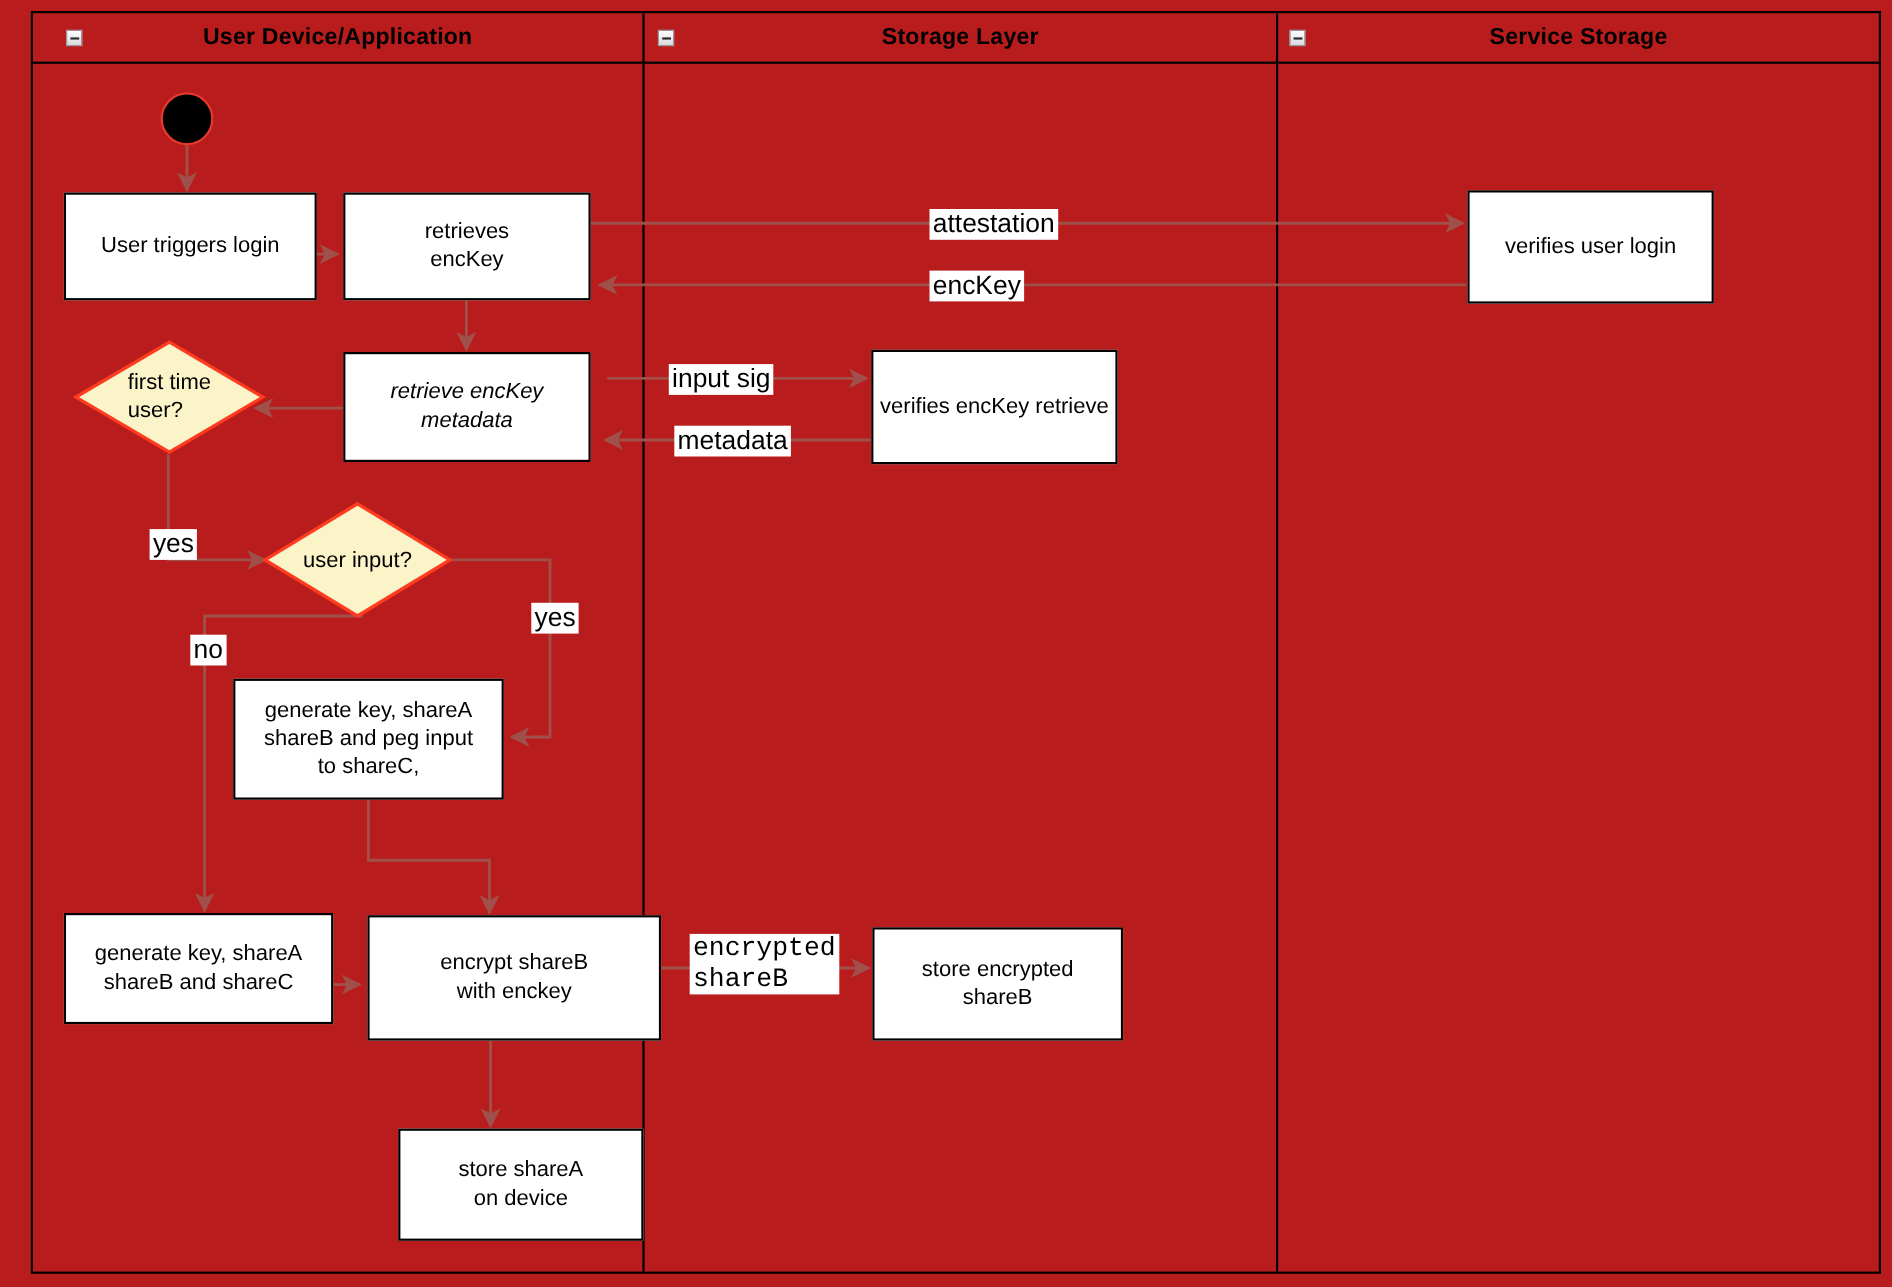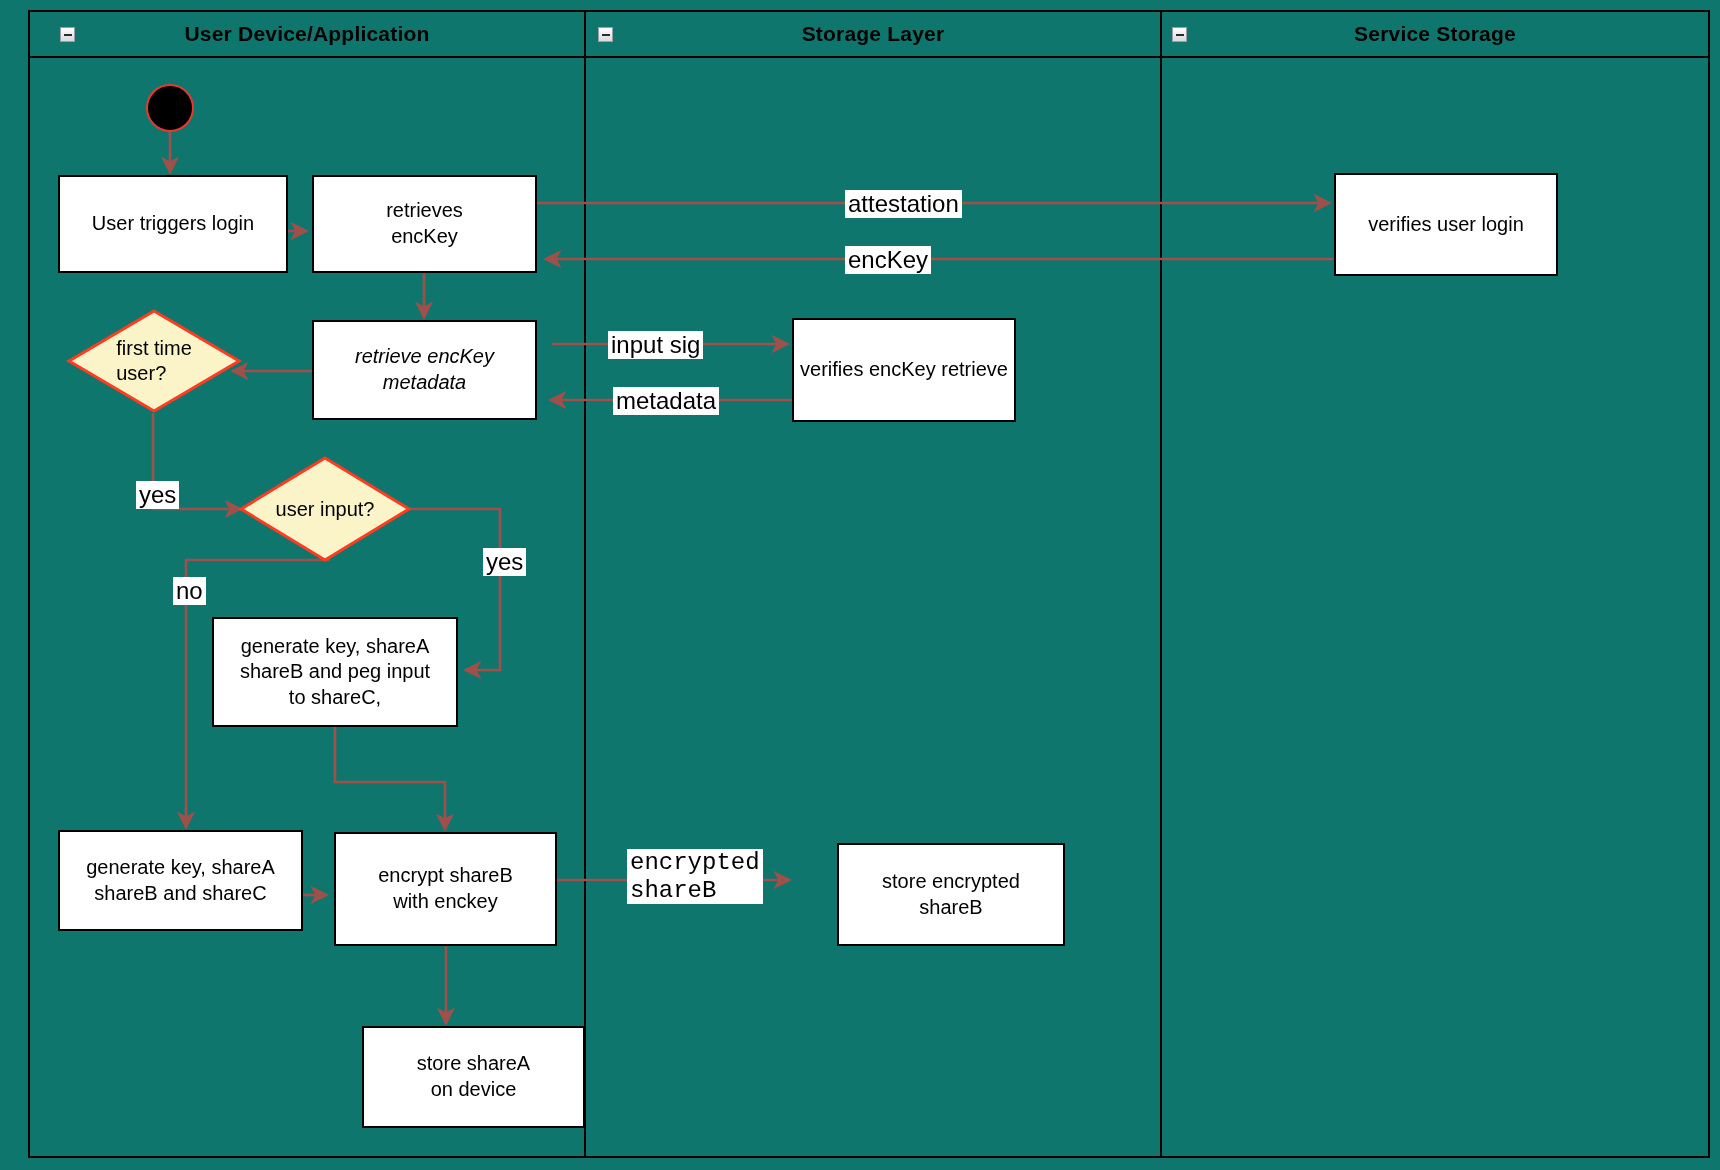--- a/index.html
+++ b/index.html
@@ -5,21 +5,21 @@
   html, body {
     margin: 0;
     padding: 0;
     background: #ffffff;
     font-family: "Liberation Sans", sans-serif;
   }
   #canvas {
     position: relative;
     width: 1720px;
     height: 1170px;
-    background: #0f766e;
+    background: #b91c1c;
     overflow: hidden;
   }
   
   .lane-frame {
     position: absolute;
     border: 2px solid #000000;
     box-sizing: border-box;
   }
   .lane-header {
     position: absolute;
@@ -227,22 +227,22 @@
     <div class="dlabel">user input?</div>
   </div>
 
   <div class="node" style="left:212px; top:617px; width:246px; height:110px;">generate key, shareA
 shareB and peg input
 to shareC,</div>
 
   <div class="node" style="left:58px; top:830px; width:245px; height:101px;">generate key, shareA
 shareB and shareC</div>
 
-  <div class="node" style="left:334px; top:832px; width:223px; height:114px;">encrypt shareB
+  <div class="node" style="left:334px; top:832px; width:267px; height:114px;">encrypt shareB
 with enckey</div>
 
-  <div class="node" style="left:793px; top:843px; width:228px; height:103px;margin-left:44px;">store encrypted
+  <div class="node" style="left:793px; top:843px; width:228px; height:103px;">store encrypted
 shareB</div>
 
   <div class="node" style="left:334px; top:1026px; width:223px; height:102px;margin-left:28px;">store shareA
 on device</div>
 
 </div>
 
 </body></html>

